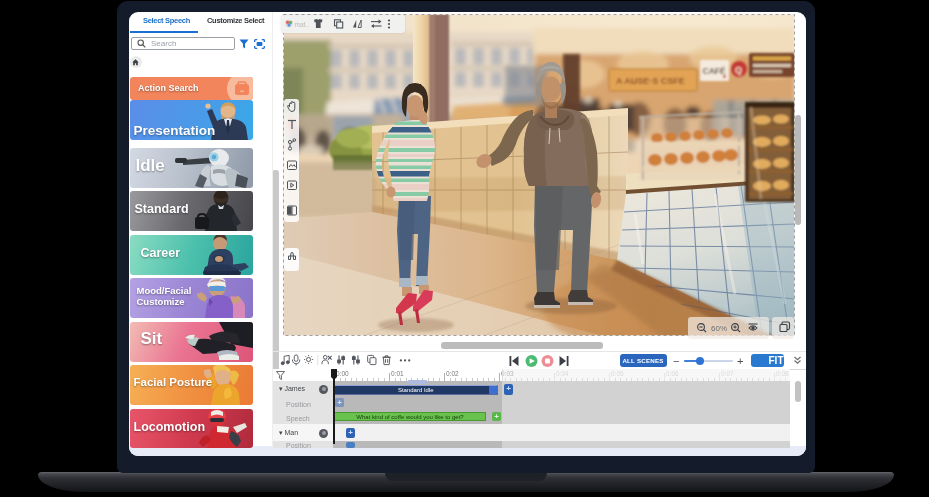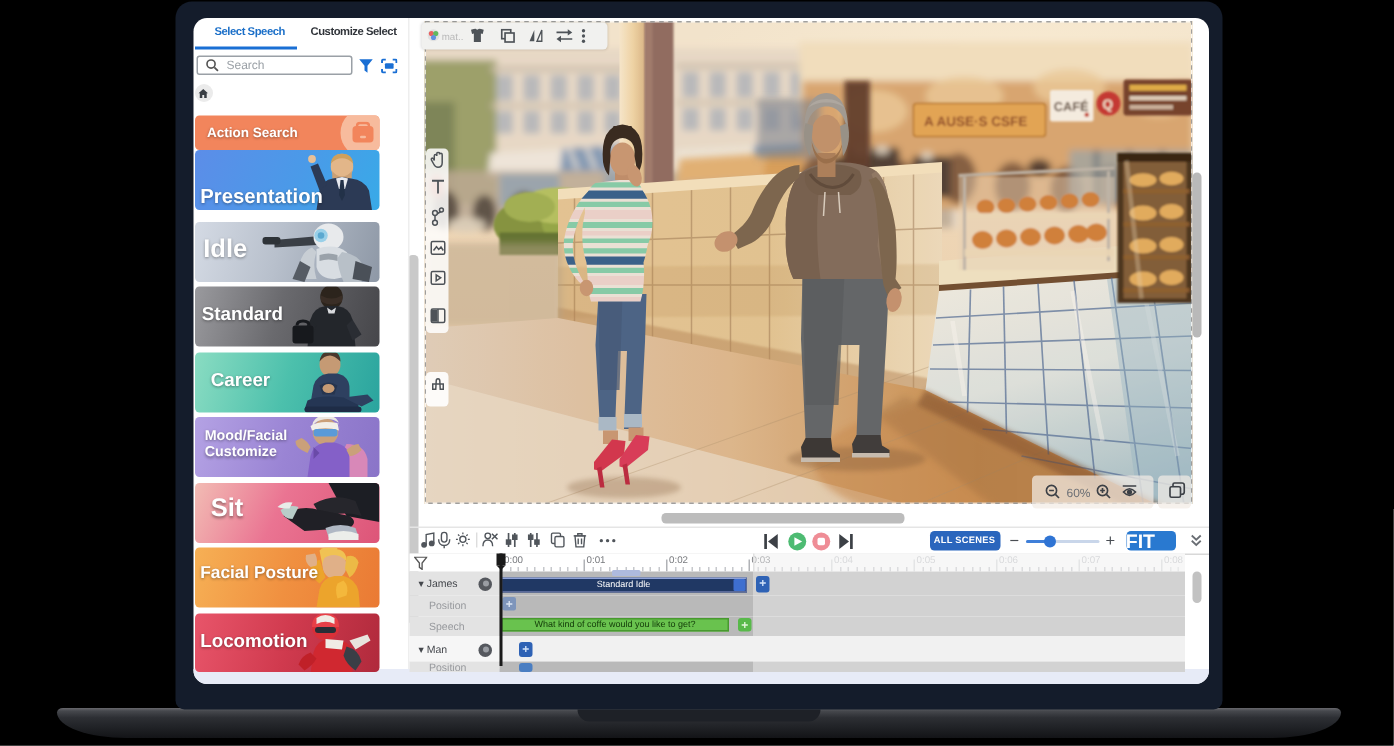--- a/index.html
+++ b/index.html
@@ -702,21 +702,21 @@
       <rect x="58.7" y="2" width="1.8" height="10"></rect>
     </g>
 </svg>
 
 <div class="abs" style="left:619.5px;top:354px;width:47px;height:13px;background:#2a66bd;border-radius:3px;color:#fff;font-size:6.2px;font-weight:bold;text-align:center;line-height:13.5px;letter-spacing:.2px;white-space:nowrap">ALL SCENES</div>
 <div class="abs" style="left:673px;top:355px;color:#4a4e54;font-size:11px">−</div>
 <div class="abs" style="left:684px;top:359.5px;width:49px;height:2px;background:#c9d6ea;border-radius:1px"></div>
 <div class="abs" style="left:684px;top:359.5px;width:15px;height:2px;background:#3f7fd9;border-radius:1px"></div>
 <div class="abs" style="left:695.5px;top:356.5px;width:8px;height:8px;border-radius:50%;background:#2f74d4"></div>
 <div class="abs" style="left:737px;top:355px;color:#4a4e54;font-size:11px">+</div>
-<div class="abs" style="left:750.5px;top:354px;width:33px;height:13px;background:#2979d0;border-radius:3px;color:#fff;font-size:13px;font-weight:bold;text-align:left;line-height:13px">FIT</div>
+<div class="abs" style="left:750.5px;top:354px;width:33px;height:13px;background:#2979d0;border-radius:3px;color:#fff;font-size:10px;font-weight:bold;text-align:right;line-height:13px">FIT</div>
 <svg class="abs" style="left:793px;top:356px" width="9" height="9" viewBox="0 0 9 9">
     <g fill="none" stroke="#6a6e74" stroke-width="1.2">
       <path d="M1.5 1 L4.5 3.8 L7.5 1"></path>
       <path d="M1.5 4.5 L4.5 7.3 L7.5 4.5"></path>
     </g>
   </svg>
 <div class="abs" style="left:273px;top:368.5px;width:533px;height:0;border-top:1px solid #d8d8d8"></div>
 
 <div id="ruler" class="abs" style="left:273px;top:369px;width:517px;height:12px;background:#fff;overflow:hidden">
     <div class="abs" style="left:63px;top:1px;font-size:6.5px;color:#77797d">0:00</div>

